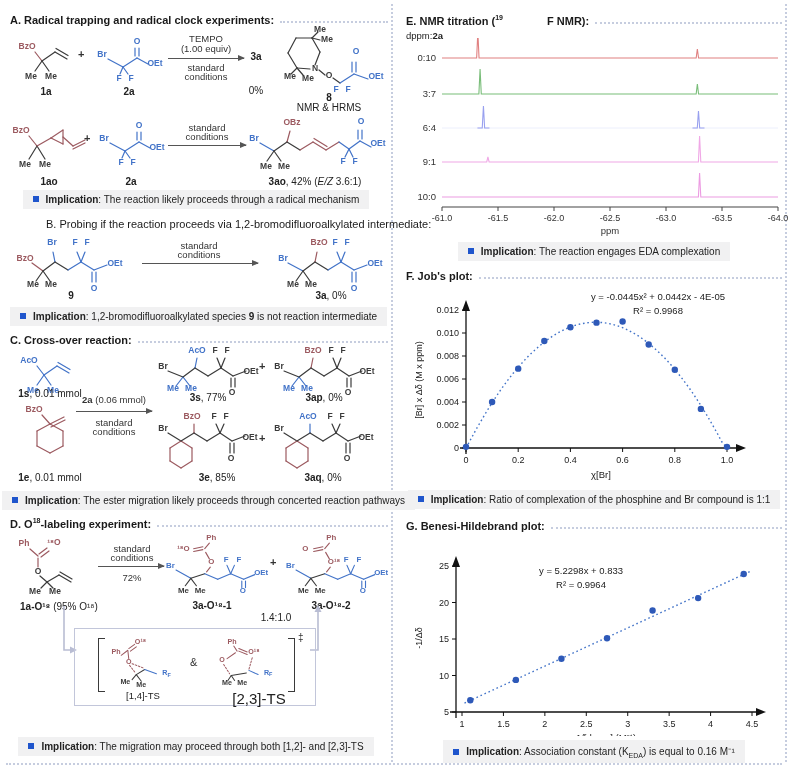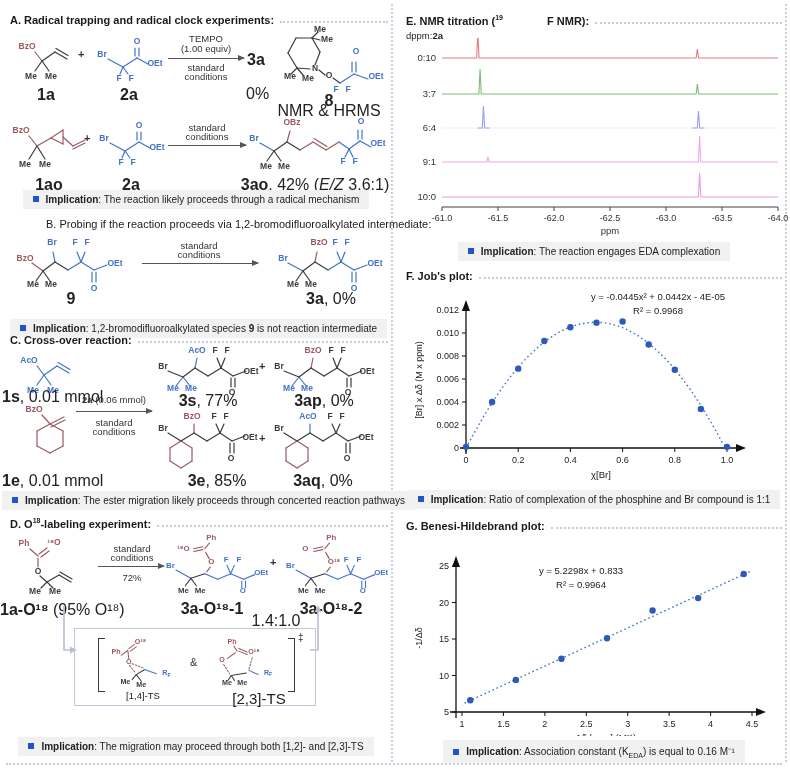--- a/index.html
+++ b/index.html
@@ -1,21 +1,21 @@
 <!DOCTYPE html>
 <html><head>
 <meta charset="utf-8">
 <style>
   html,body{margin:0;padding:0;background:#fff;}
   #page{position:relative;width:790px;height:770px;background:#fff;
         font-family:"Liberation Sans",sans-serif;color:#222;overflow:hidden;}
   .abs{position:absolute;}
   .ptitle{display:flex;align-items:flex-end;font-size:11px;font-weight:bold;color:#1a1a1a;white-space:nowrap;}
   .leader{flex:1;border-bottom:2px dotted #c6cddf;margin:0 0 3px 6px;height:0;}
-  .cap{font-size:16px;text-align:center;color:#222;white-space:nowrap;}
+  .cap{font-size:10px;text-align:center;color:#222;white-space:nowrap;}
   .atext{font-size:9.5px;text-align:center;color:#333;white-space:nowrap;}
   .plus{font-size:11px;color:#333;font-weight:bold;}
   .rxn-arrow{position:absolute;height:1.2px;background:#555;}
   .rxn-arrow::after{content:'';position:absolute;right:-1px;top:-3.2px;
       border-left:7px solid #555;border-top:3.7px solid transparent;border-bottom:3.7px solid transparent;}
   .impl-wrap{position:absolute;text-align:center;}
   .impl{display:inline-flex;align-items:center;gap:7px;background:#f1f1f2;
         padding:4px 10px;font-size:10px;color:#222;white-space:nowrap;}
   .impl .sq{width:6px;height:6px;background:#1f55cc;flex:none;}
   .sup{font-size:7px;vertical-align:super;}
@@ -226,21 +226,21 @@
         <text x="9" y="25" text-anchor="middle" font-size="8.5" fill="#4273c8" font-family="Liberation Sans, sans-serif" font-weight="600">Br</text>
         <text x="19" y="51" text-anchor="middle" font-size="8.5" fill="#3b3b3b" font-family="Liberation Sans, sans-serif" font-weight="600">Me</text>
         <text x="37" y="51" text-anchor="middle" font-size="8.5" fill="#3b3b3b" font-family="Liberation Sans, sans-serif" font-weight="600">Me</text>
         <text x="61" y="9" text-anchor="middle" font-size="8.5" fill="#4273c8" font-family="Liberation Sans, sans-serif" font-weight="600">F</text>
         <text x="73" y="9" text-anchor="middle" font-size="8.5" fill="#4273c8" font-family="Liberation Sans, sans-serif" font-weight="600">F</text>
         <text x="101" y="30" text-anchor="middle" font-size="8.5" fill="#4273c8" font-family="Liberation Sans, sans-serif" font-weight="600">OEt</text>
         <text x="80" y="55" text-anchor="middle" font-size="8.5" fill="#4273c8" font-family="Liberation Sans, sans-serif" font-weight="600">O</text>
       </svg>
     <div class="abs cap" style="left:14px;top:290px;width:114px;"><span style="font-weight: bold;">9</span></div>
     <div class="abs cap" style="left:274px;top:290px;width:114px;"><span style="font-weight: bold;">3a</span><span>, 0%</span></div>
-    <div class="impl-wrap" style="left:10px;top:317px;width:372px;"><div class="impl">
+    <div class="impl-wrap" style="left:10px;top:305px;width:372px;"><div class="impl">
           <span class="sq"></span>
           <span><span style="font-weight: bold;">Implication</span><span>: 1,2-bromodifluoroalkylated species </span><span style="font-weight: bold;">9</span><span> is not reaction intermediate</span></span>
         </div></div>
 
     <div class="abs ptitle" style="left:10px;top:334px;width:378px;">
         <span><span style="font-weight: bold;">C. Cross-over reaction:</span></span>
         <span class="leader"></span>
       </div>
     <svg class="abs" style="left:16px;top:350px;" width="64" height="46" viewBox="0 0 64 46">
         <line x1="21" y1="16" x2="28" y2="25" stroke="#4273c8" stroke-width="1.2" stroke-linecap="round"></line>

